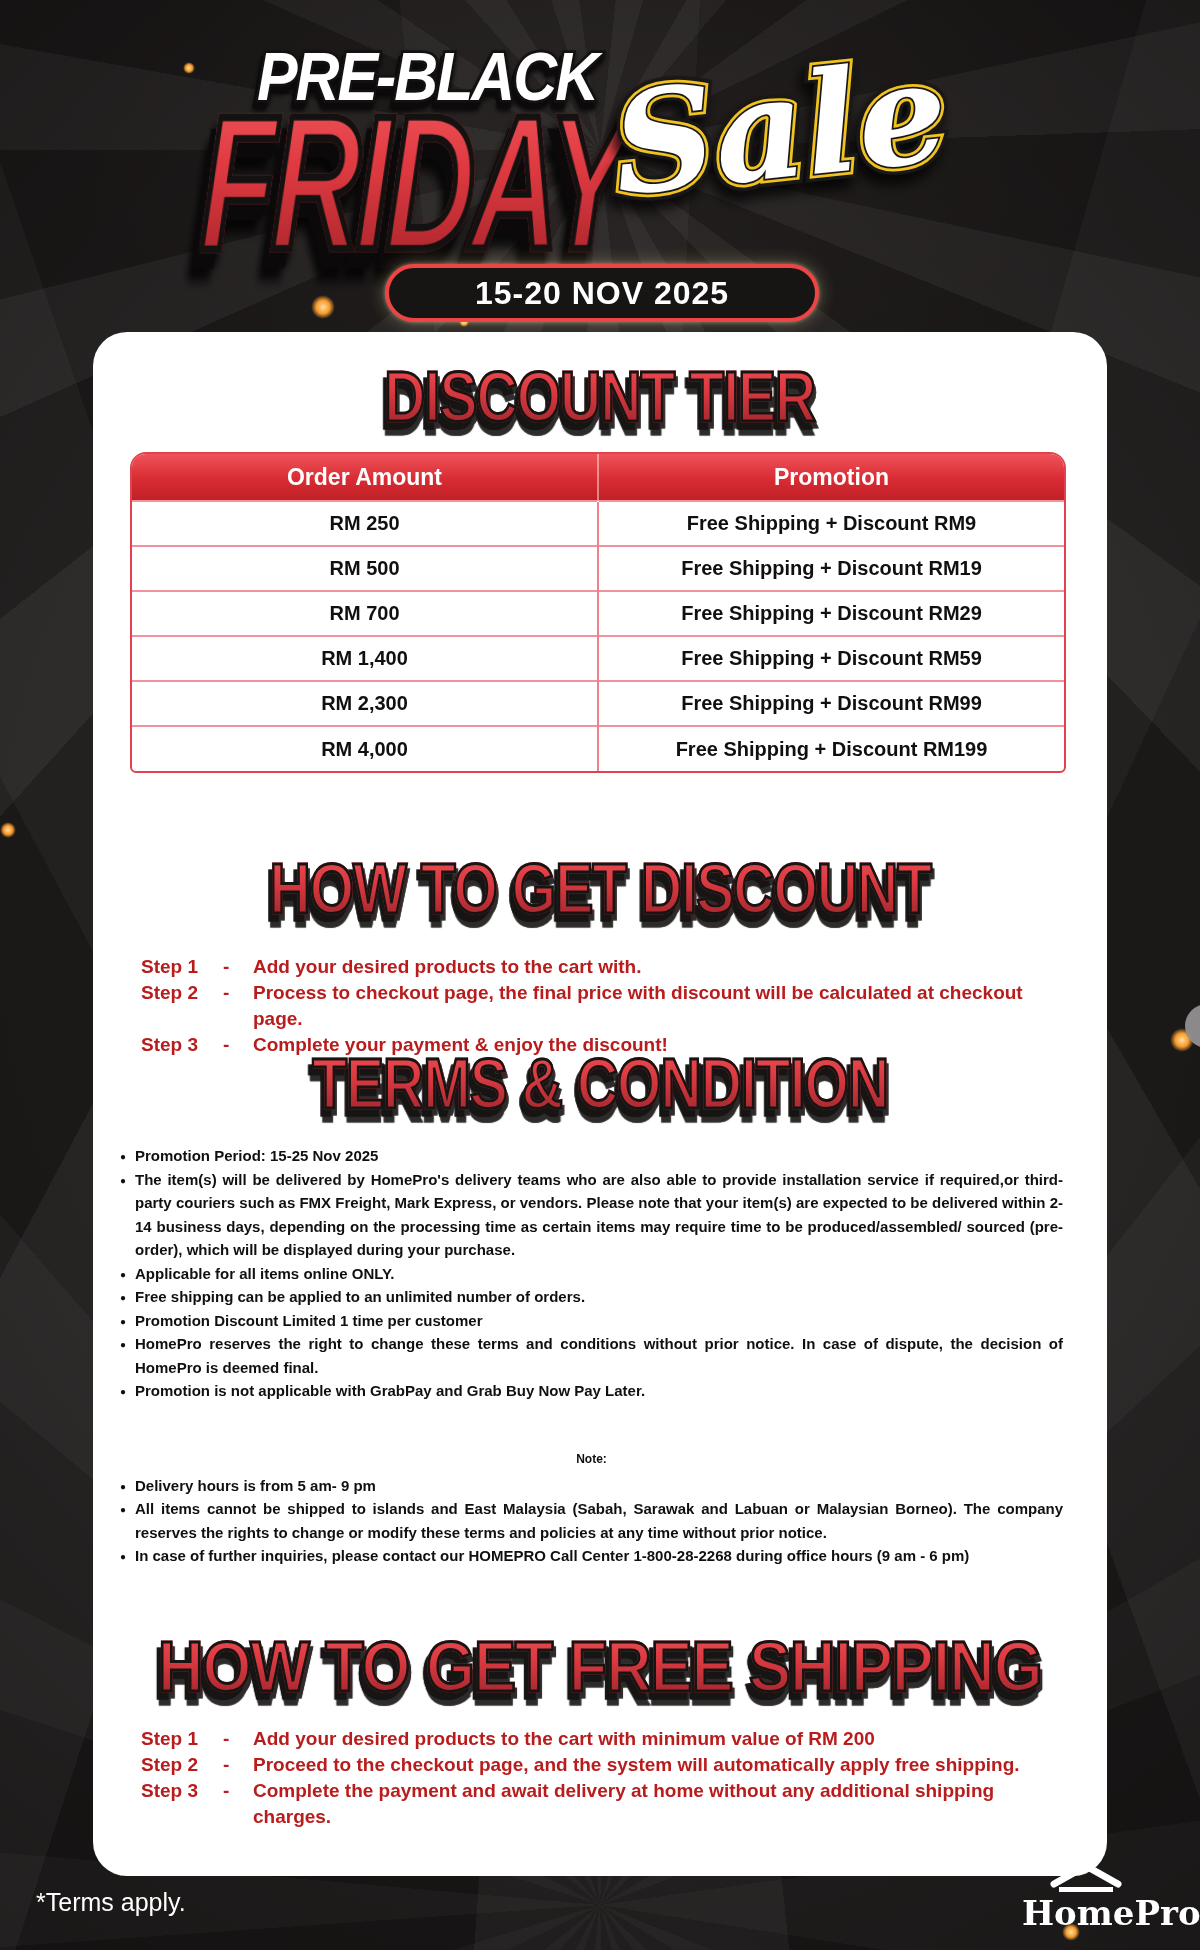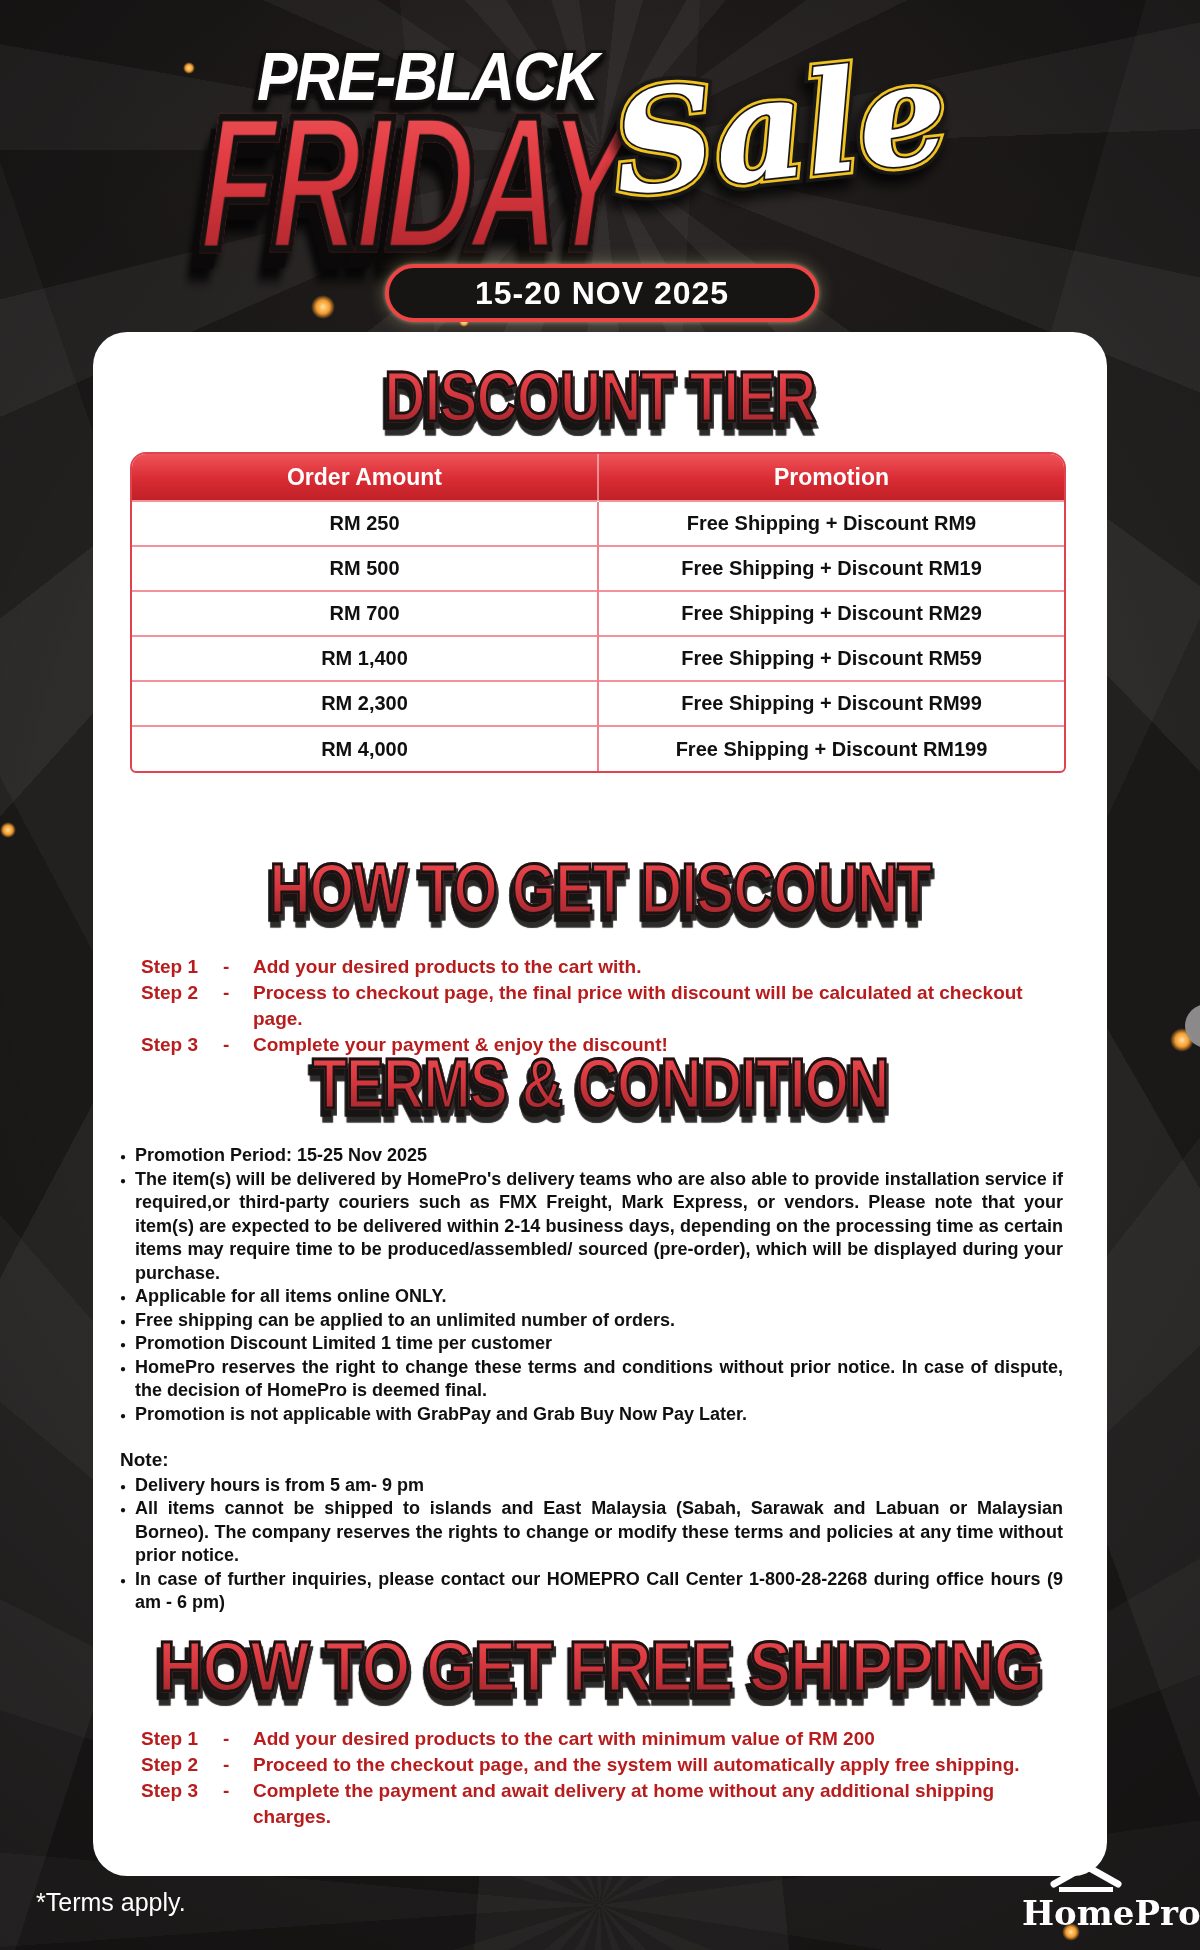--- a/index.html
+++ b/index.html
@@ -96,27 +96,27 @@
   td + td { border-left:2px solid #f0808a; }
 
   .steps { position:absolute; left:0; width:100%; }
   .step-row {
     display:grid; grid-template-columns:82px 30px 1fr;
     margin:0 44px 0 48px; line-height:26px; font-size:19px; font-weight:bold; color:#b91c1c;
   }
   .bullets-block { position:absolute; left:0; width:100%; }
   ul.bullets { list-style:none; margin:0 44px 0 27px; }
   ul.bullets li {
-    position:relative; padding-left:15px; font-size:18px; font-weight:bold; color:#101010;
+    position:relative; padding-left:15px; font-size:15px; font-weight:bold; color:#101010;
     line-height:23.5px; text-align:justify;
   }
   ul.bullets li::before {
     content:"●"; position:absolute; left:0; top:1px; font-size:10px;
   }
-  .note-label { margin:0 44px 2px 27px; font-size:19px; font-weight:bold; color:#101010; line-height:23.5px; }
+  .note-label { margin:0 44px 2px 27px; font-size:12px; font-weight:bold; color:#101010; line-height:23.5px;text-align:center; }
 
   
   .terms-apply { position:absolute; left:36px; top:1888px; color:#fff; font-weight:normal; font-size:25px; }
   .brand { position:absolute; left:1022px; top:1862px; width:152px; text-align:center; color:#fff; }
   .brand-roof { display:block; margin:0 auto 1px 28px; }
   .brand-name {
     font-family:"DejaVu Serif","Liberation Serif",serif; font-weight:bold;
     font-size:34px; letter-spacing:0px; white-space:nowrap;
   }
 </style>

